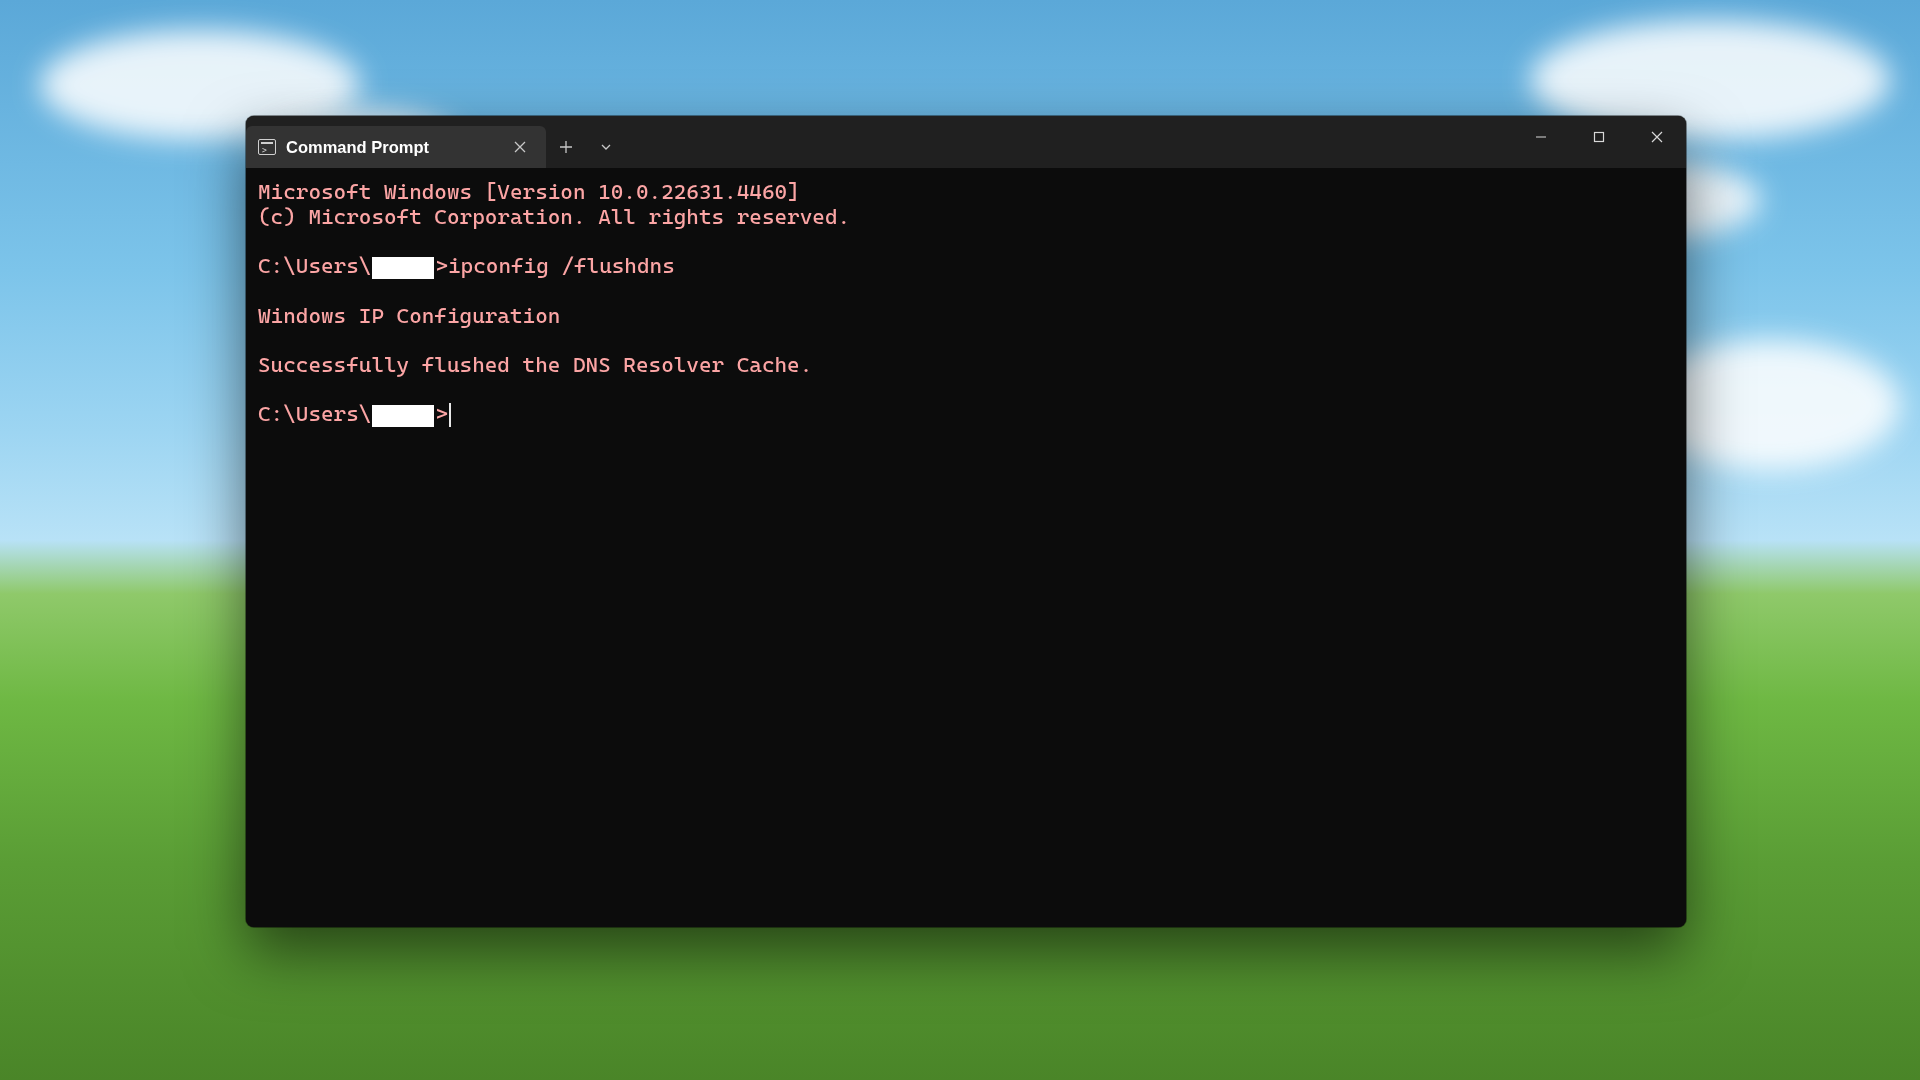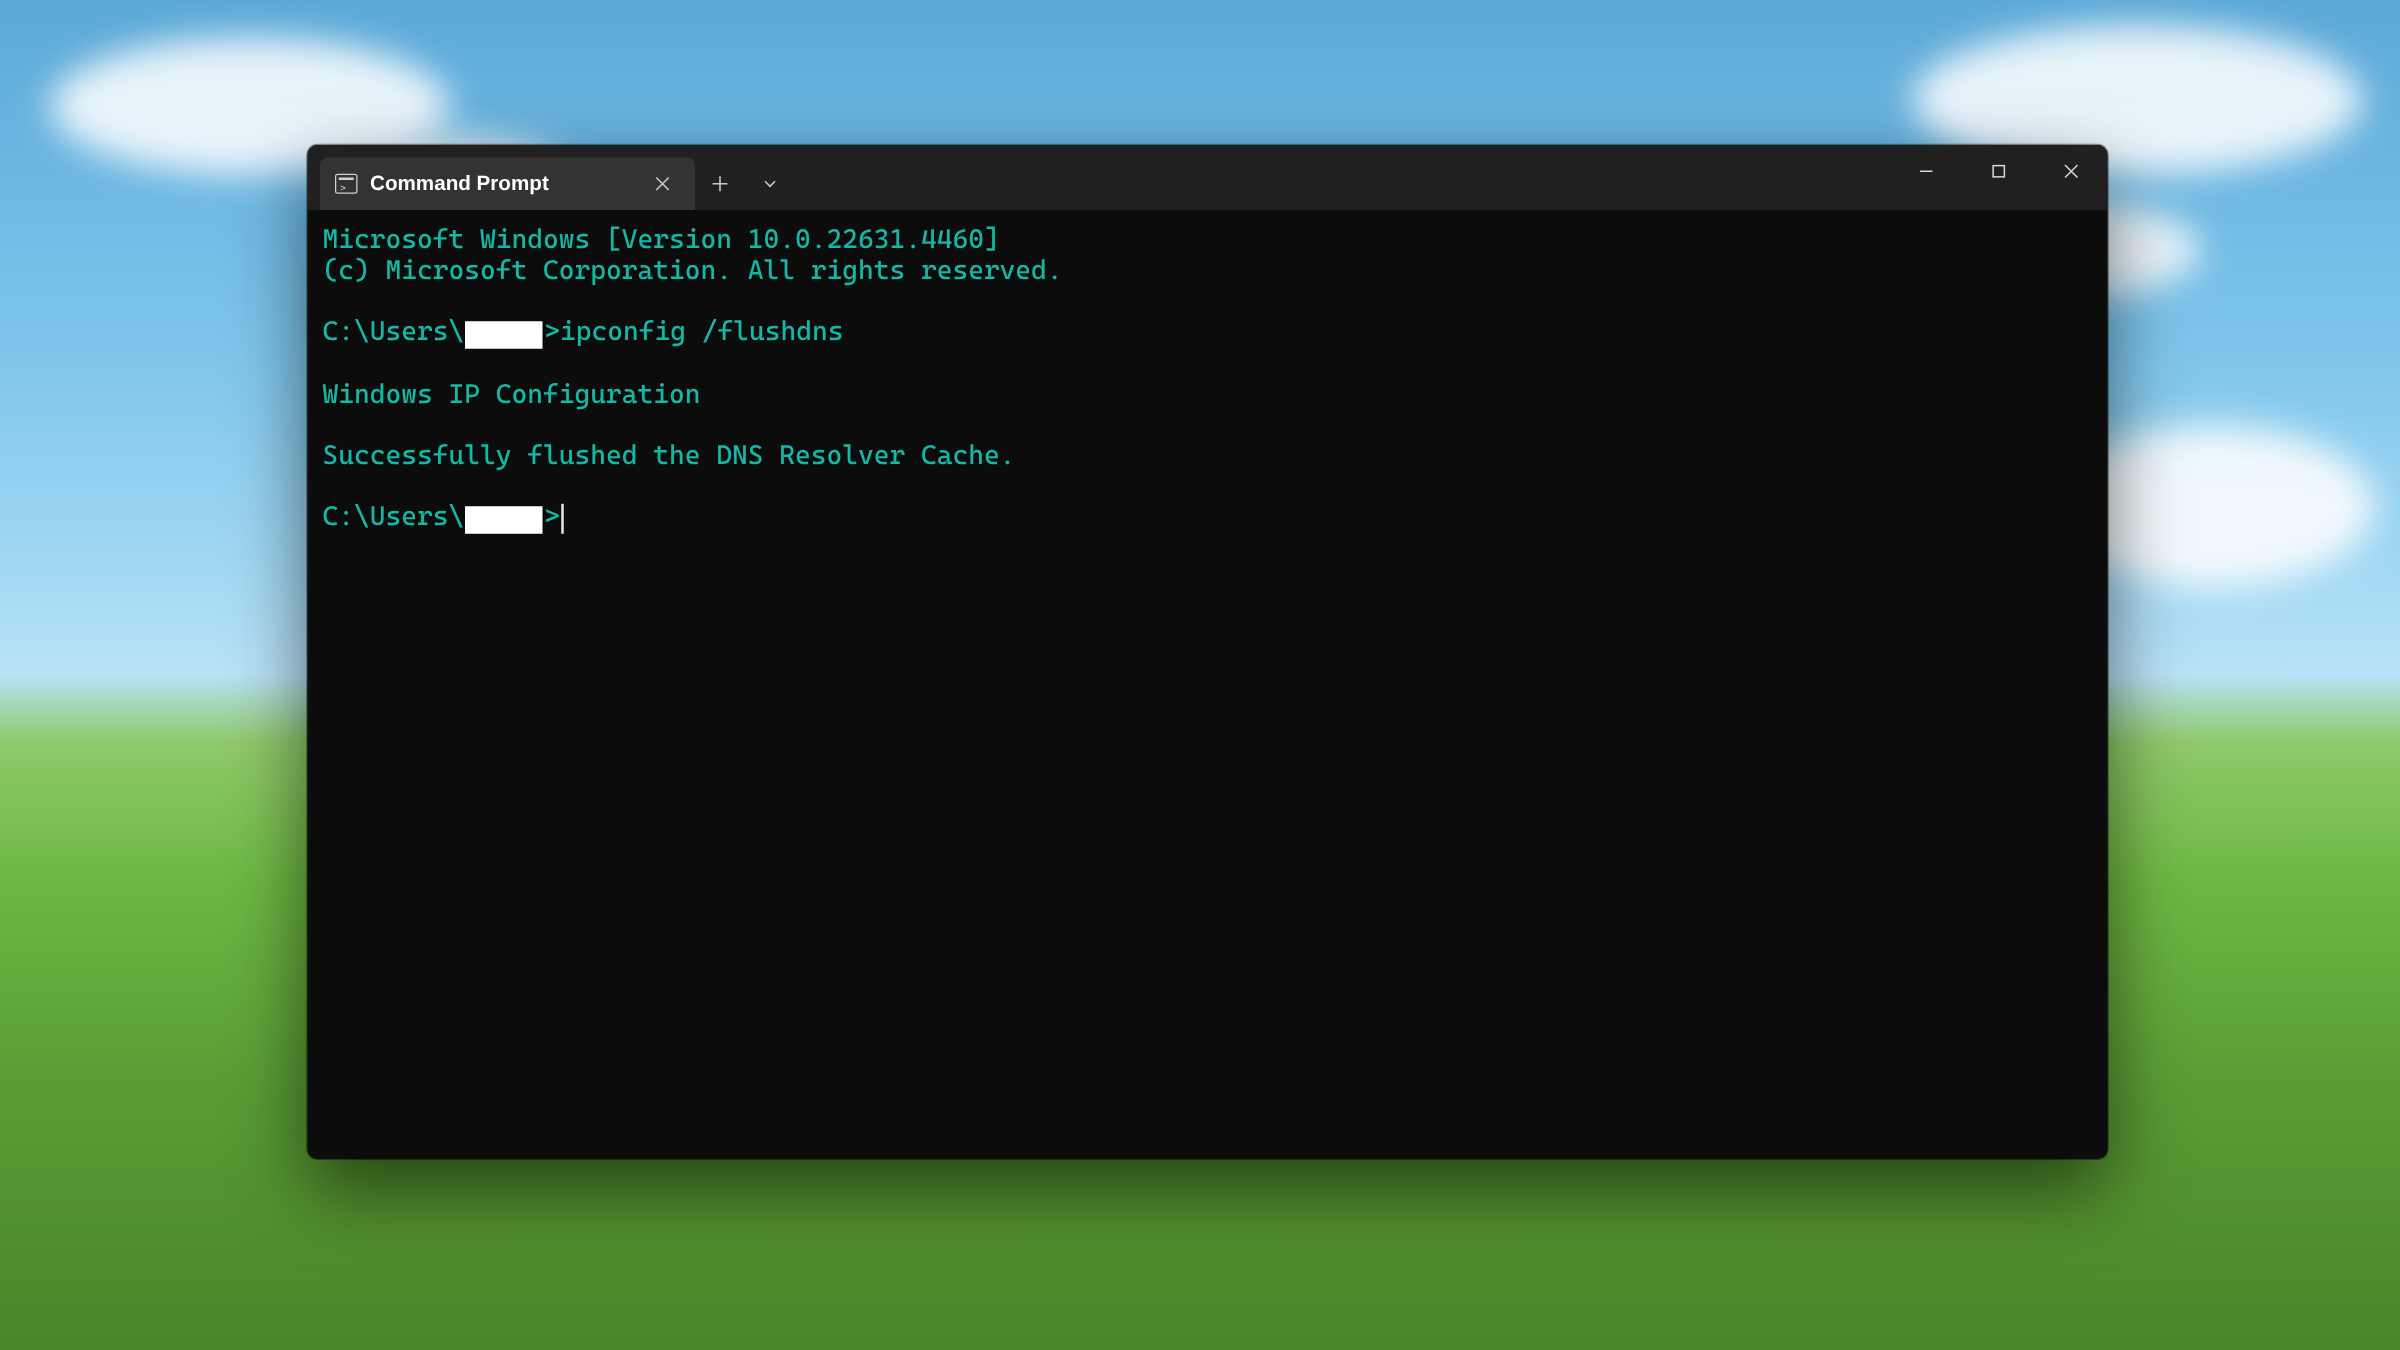--- a/index.html
+++ b/index.html
@@ -27,21 +27,20 @@
     border-radius:8px;
     box-shadow:0 25px 60px rgba(0,0,0,.55), 0 0 0 1px rgba(0,0,0,.4);
     display:flex; flex-direction:column;
     overflow:hidden;
   }
 
   .titlebar{
     height:52px;
     background:#202020;
     display:flex; align-items:flex-end;
-    padding-left:10px;
     position:relative;
   }
   .tab{
     display:flex; align-items:center;
     height:42px;
     background:#333333;
     border-radius:6px 6px 0 0;
     padding:0 12px;
     min-width:300px;
     gap:10px;
@@ -76,21 +75,21 @@
   .win-btn{
     width:58px;height:42px;
     display:flex;align-items:center;justify-content:center;
     color:#d8d8d8;cursor:pointer;
   }
 
   .terminal{
     flex:1;
     background:#0c0c0c;
     padding:12px 12px;
-    color:#14b8a6;
+    color:#fca5a5;
     font-family:"Cascadia Mono","Consolas",monospace;
     font-size:21.5px;
     line-height:1.15;
     white-space:pre;
   }
   .line{display:block}
   .prompt-line{display:flex;align-items:flex-end}
   .redact{
     display:inline-block;
     background:#fff;

